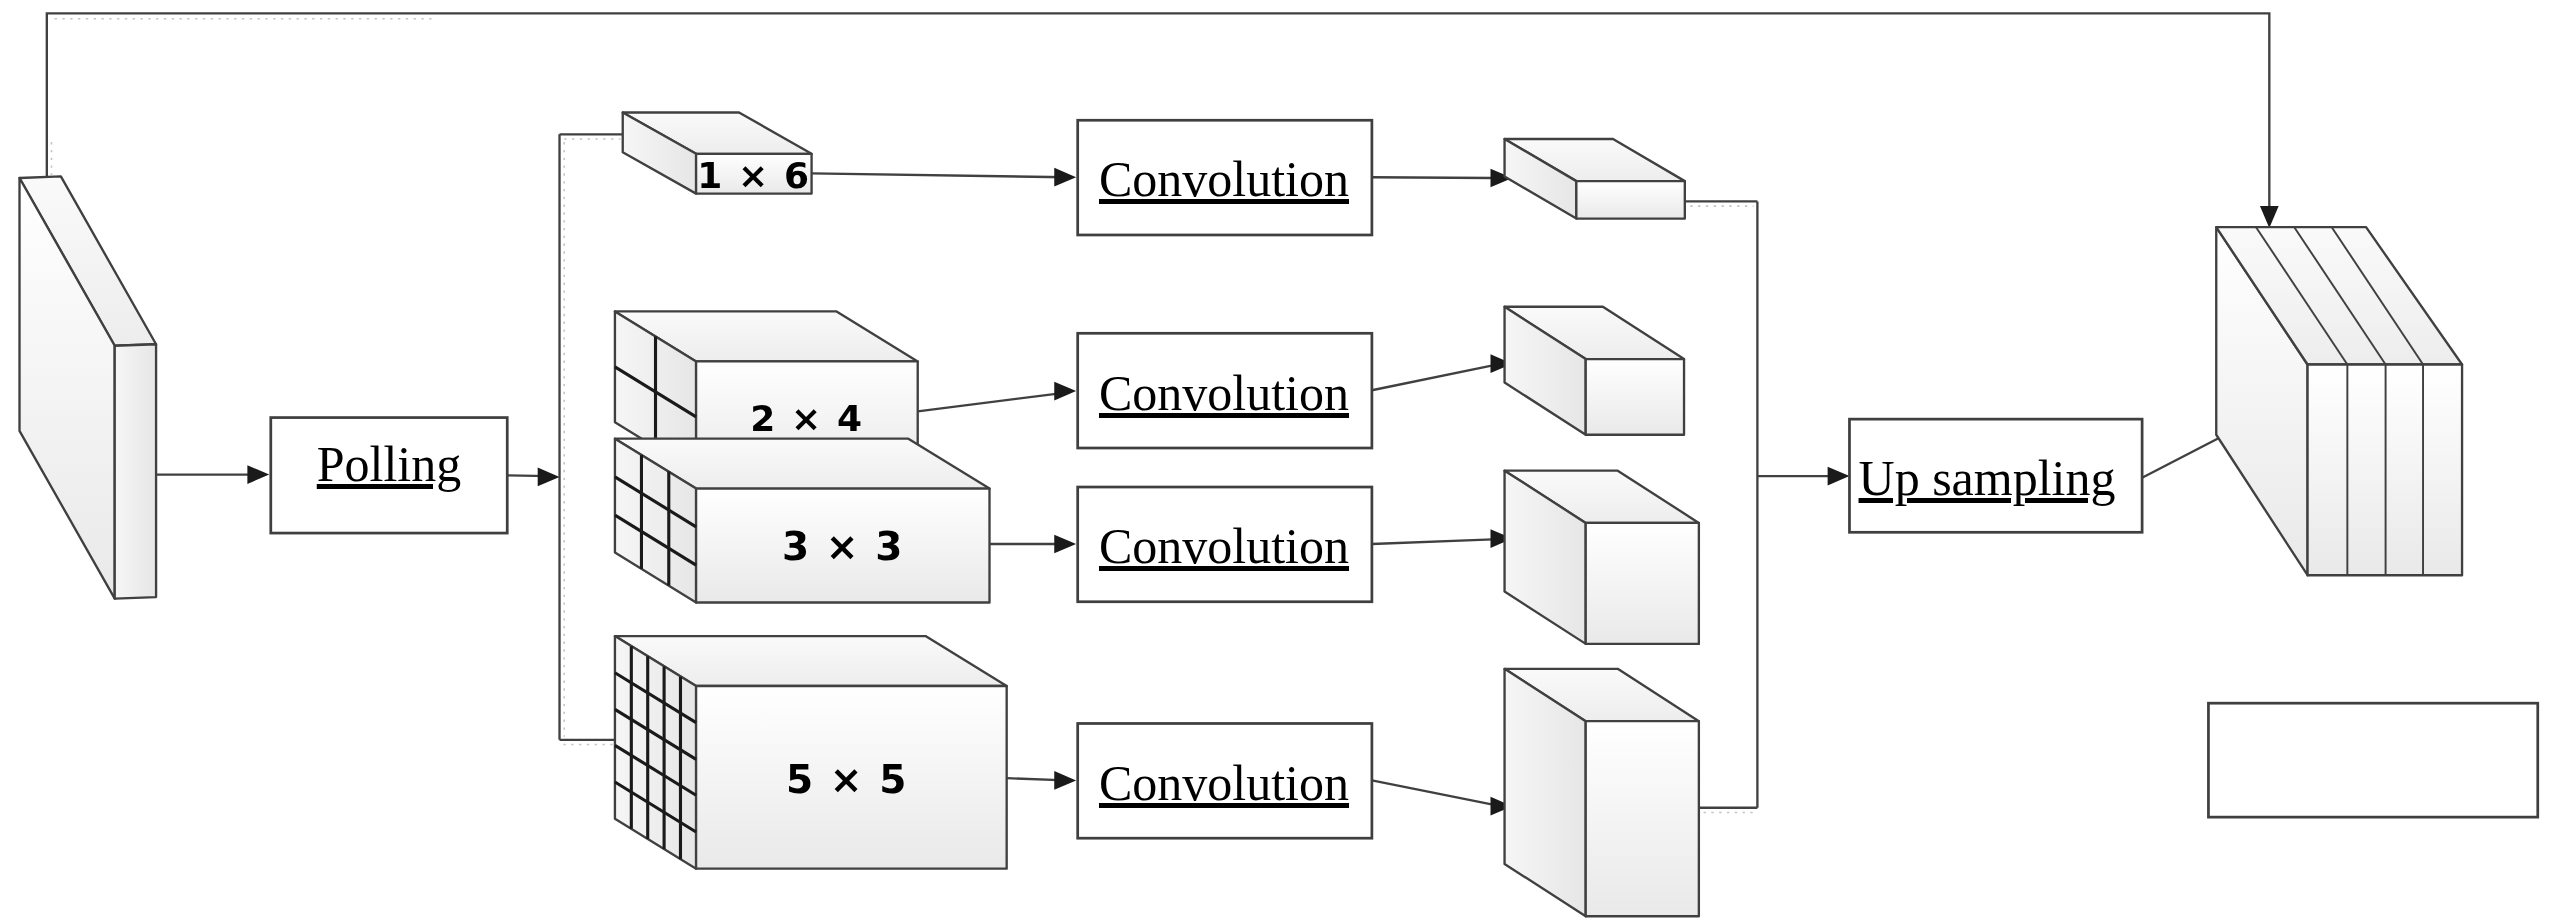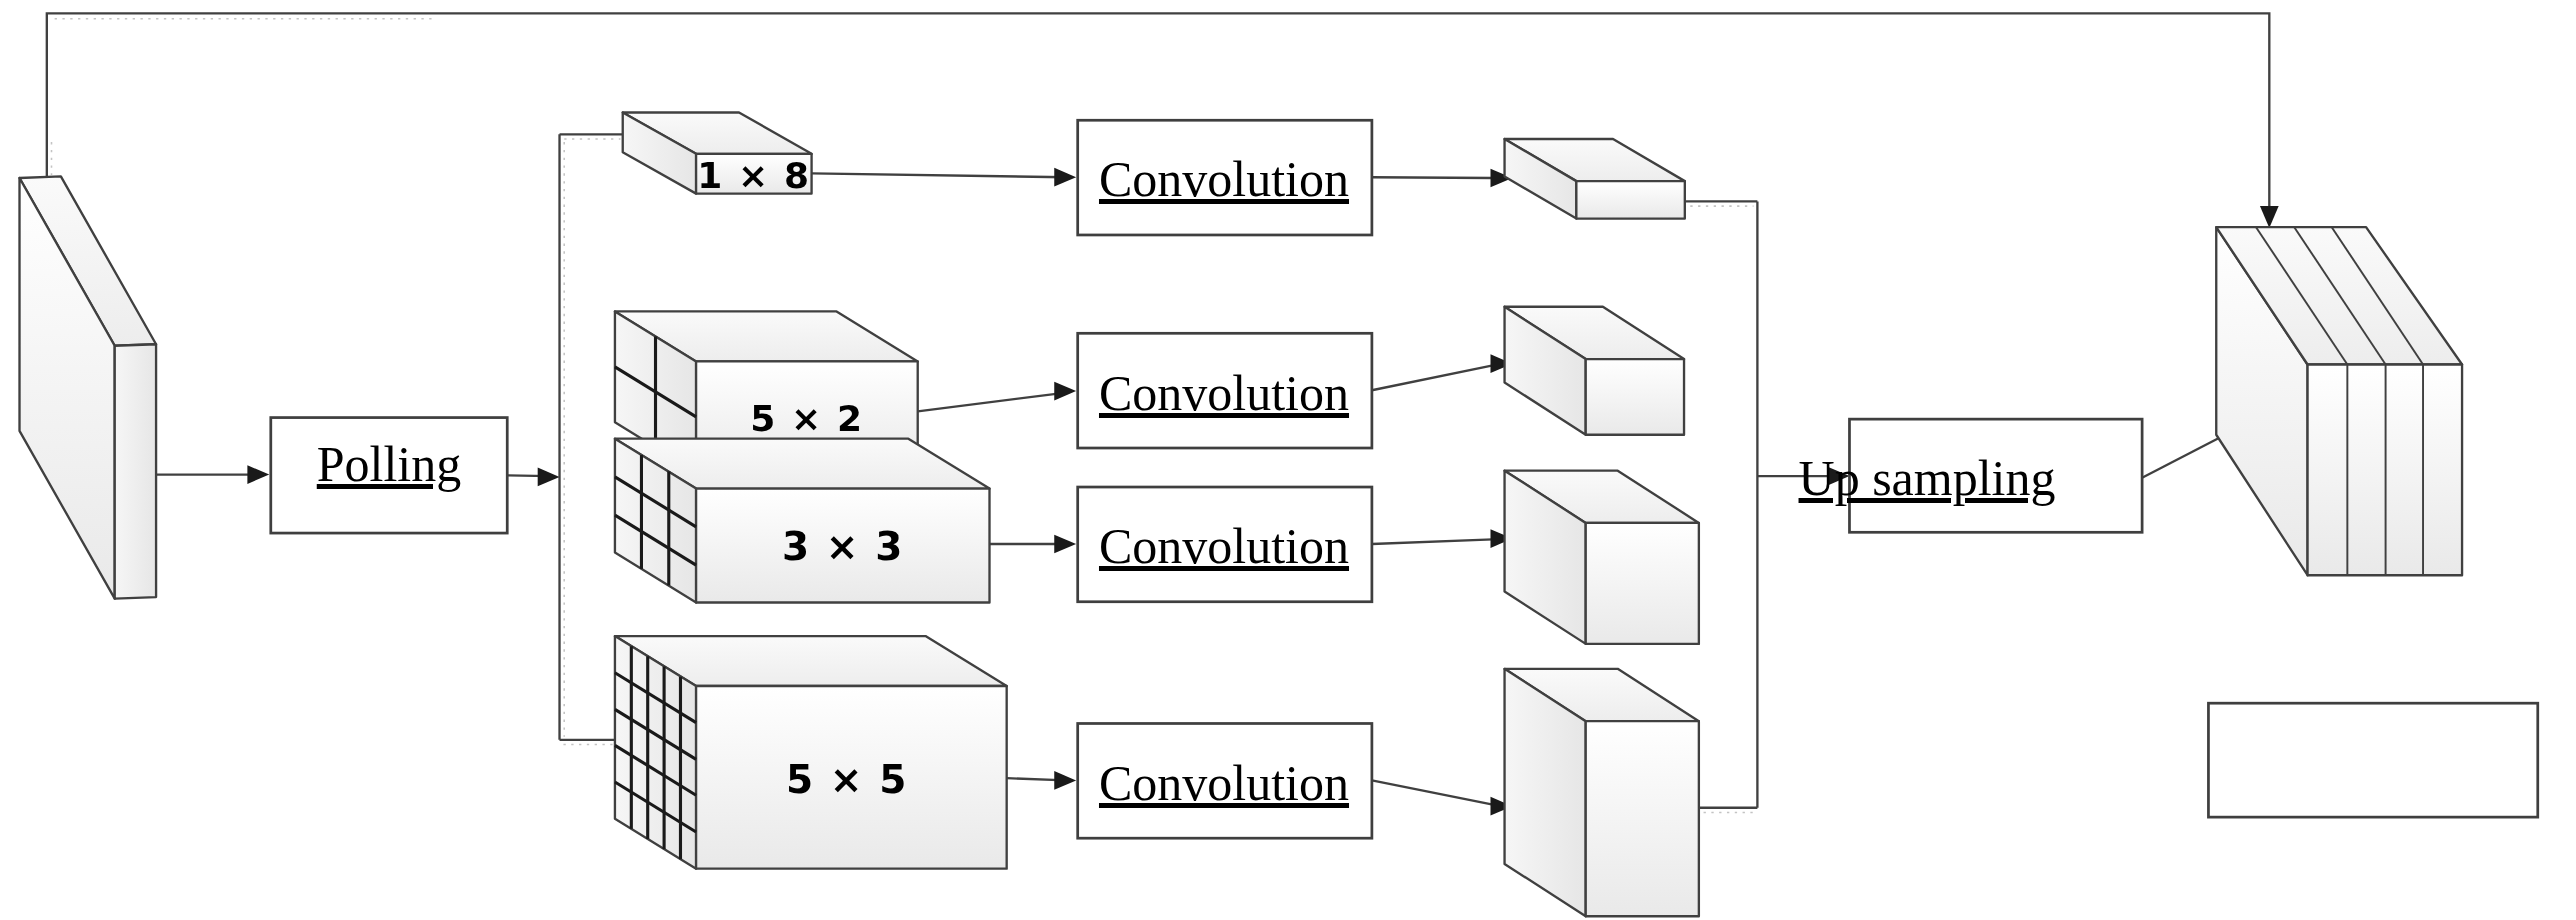--- a/index.html
+++ b/index.html
@@ -181,26 +181,26 @@
       <line x1="2988" y1="291" x2="3105" y2="467"></line>
       <line x1="3008" y1="467" x2="3008" y2="737"></line>
       <line x1="3057" y1="467" x2="3057" y2="737"></line>
       <line x1="3105" y1="467" x2="3105" y2="737"></line>
     </g>
   </g>
 </svg>
 
 <div class="lbl serif-lbl" style="left:389px;top:464px;">Polling</div>
 
-<div class="lbl pool-lbl" style="left:754px;top:175px;">1 × 8</div>
-<div class="lbl pool-lbl" style="left:807px;top:418px;">5 × 2</div>
+<div class="lbl pool-lbl" style="left:754px;top:175px;">1 × 6</div>
+<div class="lbl pool-lbl" style="left:807px;top:418px;">2 × 4</div>
 <div class="lbl pool-lbl big" style="left:843px;top:546px;">3 × 3</div>
 <div class="lbl pool-lbl big" style="left:847px;top:779px;">5 × 5</div>
 
 <div class="lbl serif-lbl" style="left:1224px;top:179px;">Convolution</div>
 <div class="lbl serif-lbl" style="left:1224px;top:393px;">Convolution</div>
 <div class="lbl serif-lbl" style="left:1224px;top:546px;">Convolution</div>
 <div class="lbl serif-lbl" style="left:1224px;top:783px;">Convolution</div>
 
-<div class="lbl serif-lbl" style="left:1927px;top:478px;">Up sampling</div>
+<div class="lbl serif-lbl" style="left:1987px;top:478px;">Up sampling</div>
 
 </div>
 
 
 </body></html>

